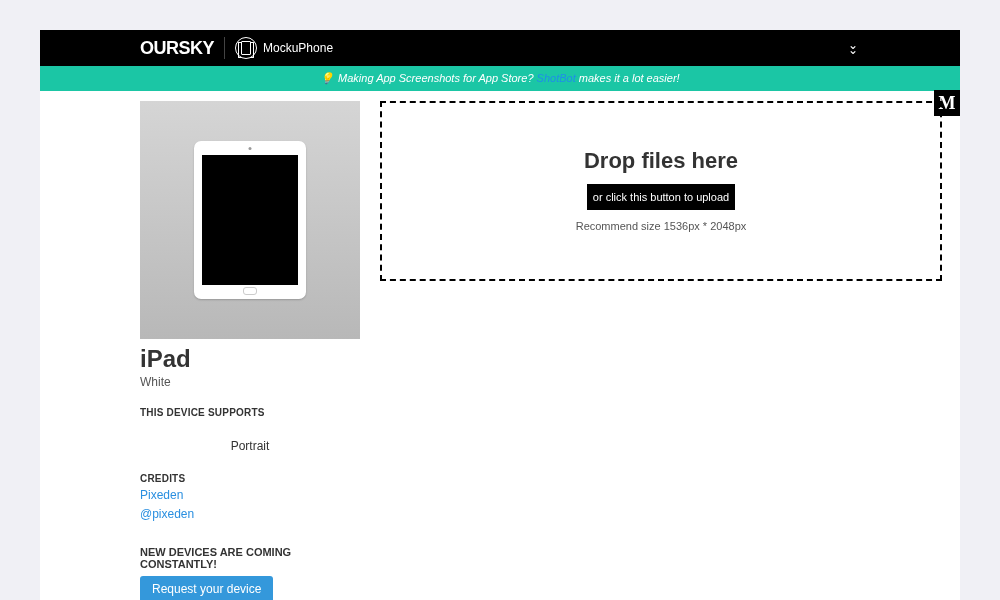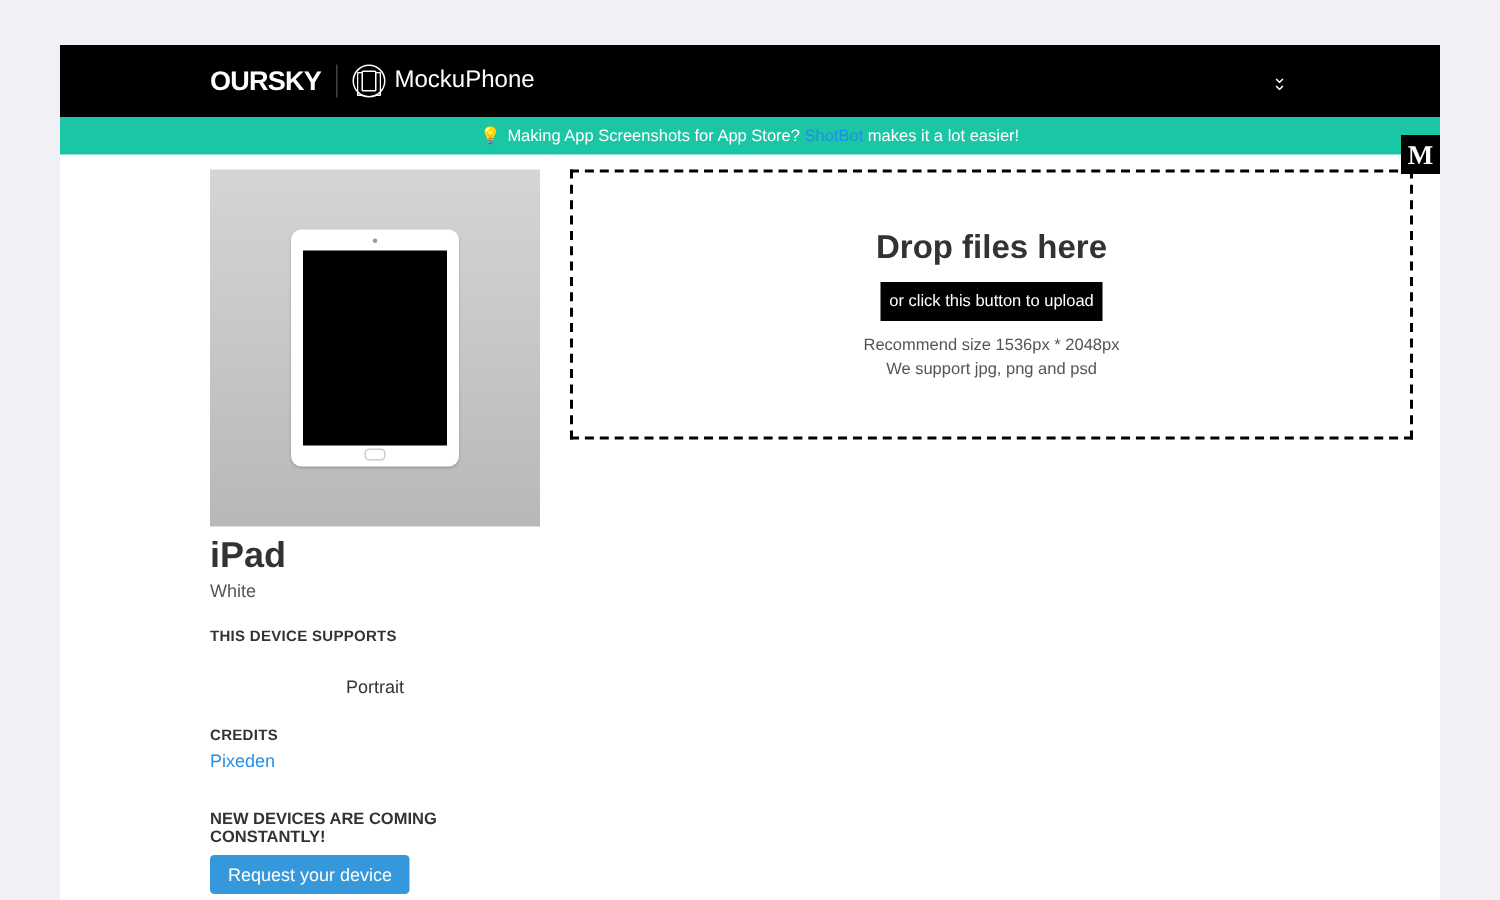--- a/index.html
+++ b/index.html
@@ -14,21 +14,21 @@
 }
 .page {
   background: #fff;
   width: 920px;
   margin: 30px auto 0;
   position: relative;
   min-height: 570px;
 }
 .topbar {
   background: #000;
-  height: 48px;
+  height: 36px;
   display: flex;
   align-items: center;
   padding: 0 22px 0 100px;
   justify-content: space-between;
 }
 .brandwrap { display: flex; align-items: center; gap: 10px; }
 .brand-oursky {
   color: #fff;
   font-weight: 900;
   font-size: 18px;
@@ -44,33 +44,34 @@
 }
 .brand-icon-inner {
   width: 10px; height: 14px; border: 1.5px solid #fff; border-radius: 1px; position: relative;
 }
 .brand-icon-inner::before {
   content:""; position:absolute; left:-4px; top:0; width:3px; height:14px; border:1.5px solid #fff; border-right:none; border-radius:1px 0 0 1px;
 }
 .brand-icon-inner::after {
   content:""; position:absolute; right:-4px; top:0; width:3px; height:14px; border:1.5px solid #fff; border-left:none; border-radius:0 1px 1px 0;
 }
-.brand-name { color:#fff; font-size:16px; font-weight:500; }
+.brand-name { color:#fff; font-size:12px; font-weight:500; }
 .chevrons {
   color:#fff; font-size:12px; line-height:4px; text-align:center;
   display:flex; flex-direction:column; align-items:center; gap:-2px; margin-right:80px;
 }
 .chevrons span { display:block; height:5px; }
 
 .banner {
   background: #1bc6a5;
   color: #fff;
   text-align: center;
   font-size: 11px;
   padding: 6px 0;
+  font-style: italic;
 }
 .banner .bulb { margin-right:4px; }
 .banner .link { color:#1f8ee8; }
 
 .content {
   display: flex;
   padding: 10px 18px 20px 100px;
   gap: 20px;
   position: relative;
 }
@@ -165,29 +166,29 @@
       <div class="device-title">iPad</div>
       <div class="device-color">White</div>
 
       <div class="section-heading">THIS DEVICE SUPPORTS</div>
       <div class="support-list">
         <div>Portrait</div>
       </div>
 
       <div class="section-heading">CREDITS</div>
       <a class="credit-link" href="#">Pixeden</a>
+      <a class="credit-link" href="#">@pixeden</a>
 
       <div class="new-devices">NEW DEVICES ARE COMING CONSTANTLY!</div>
       <button class="request-btn">Request your device</button>
     </div>
 
     <div class="right">
       <div class="dropzone">
         <div class="dz-title">Drop files here</div>
         <button class="dz-btn">or click this button to upload</button>
         <div class="dz-meta">
           <div>Recommend size 1536px * 2048px</div>
-          <div>We support jpg, png and psd</div>
         </div>
       </div>
     </div>
   </div>
 </div>
 
 </body></html>

